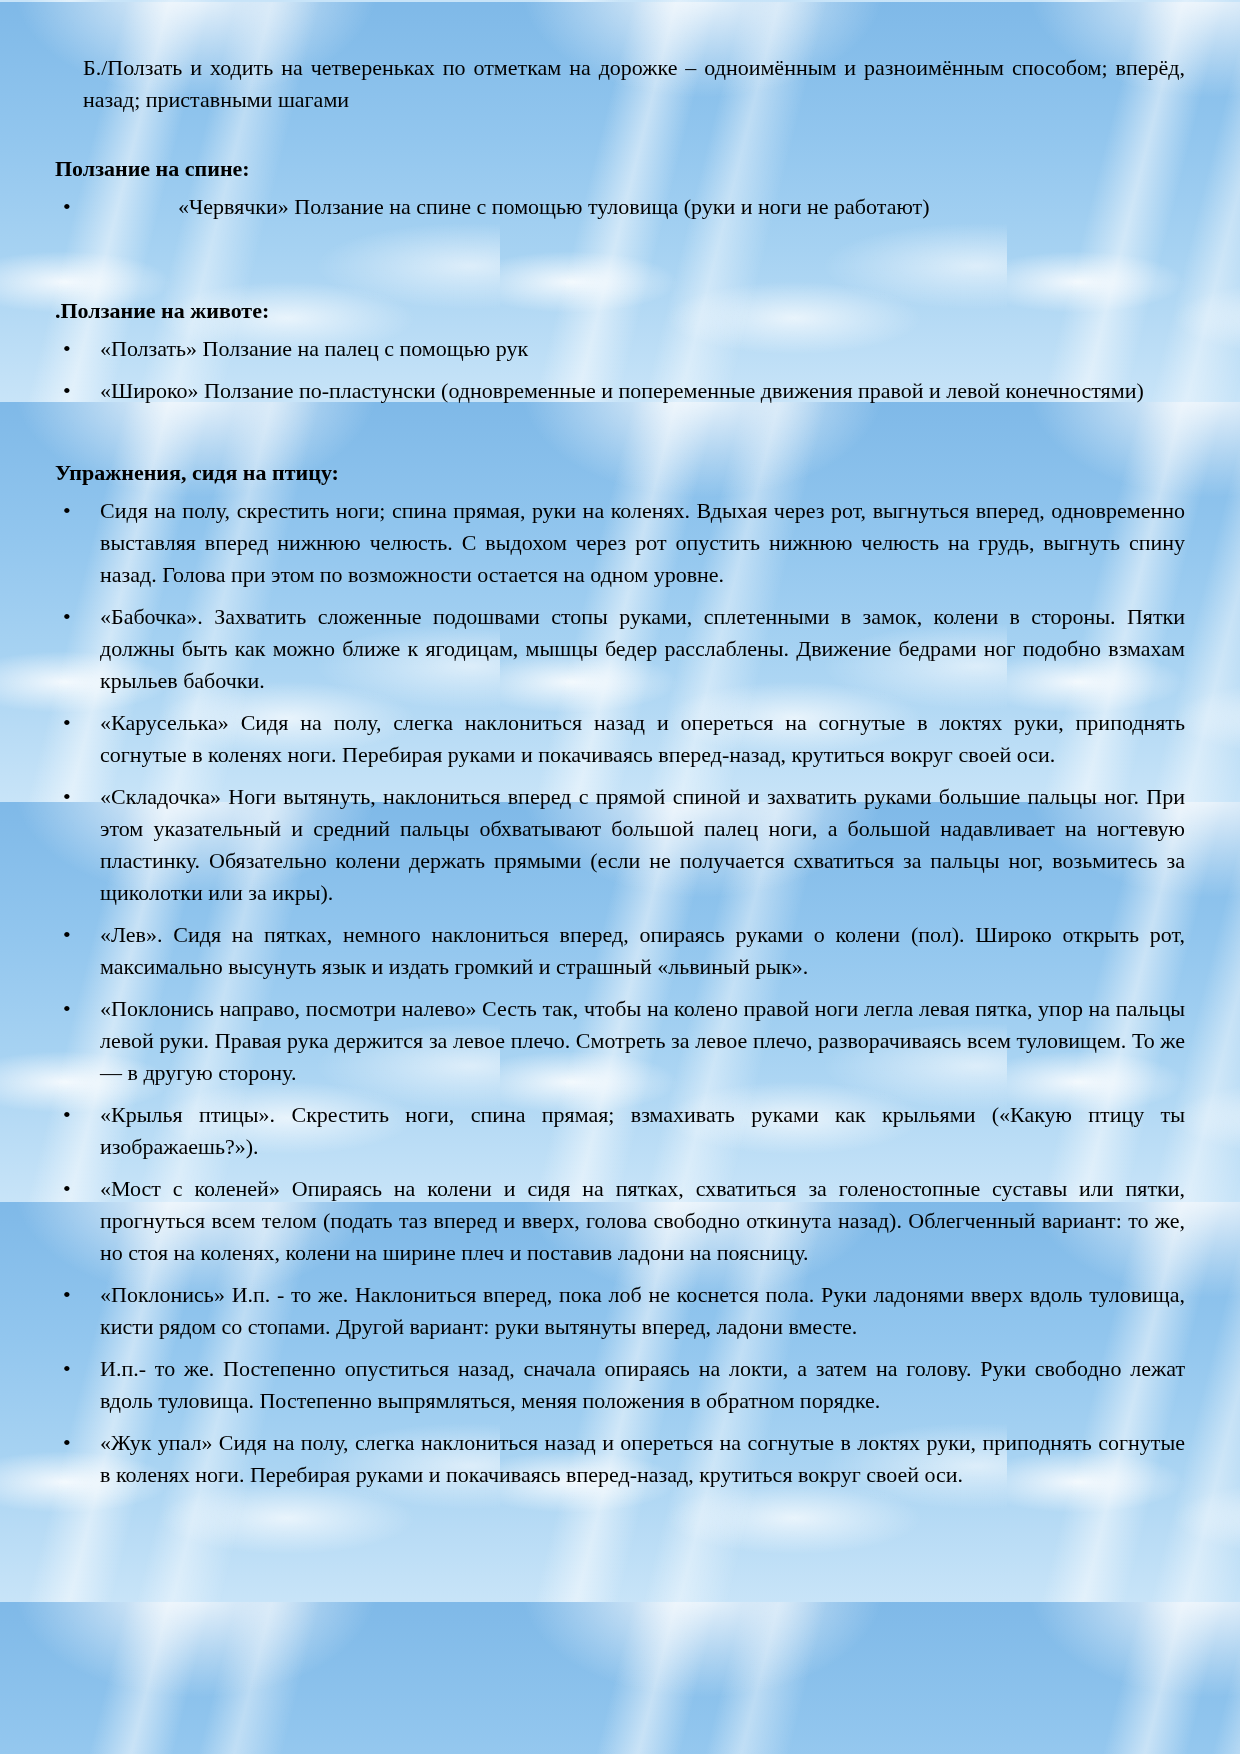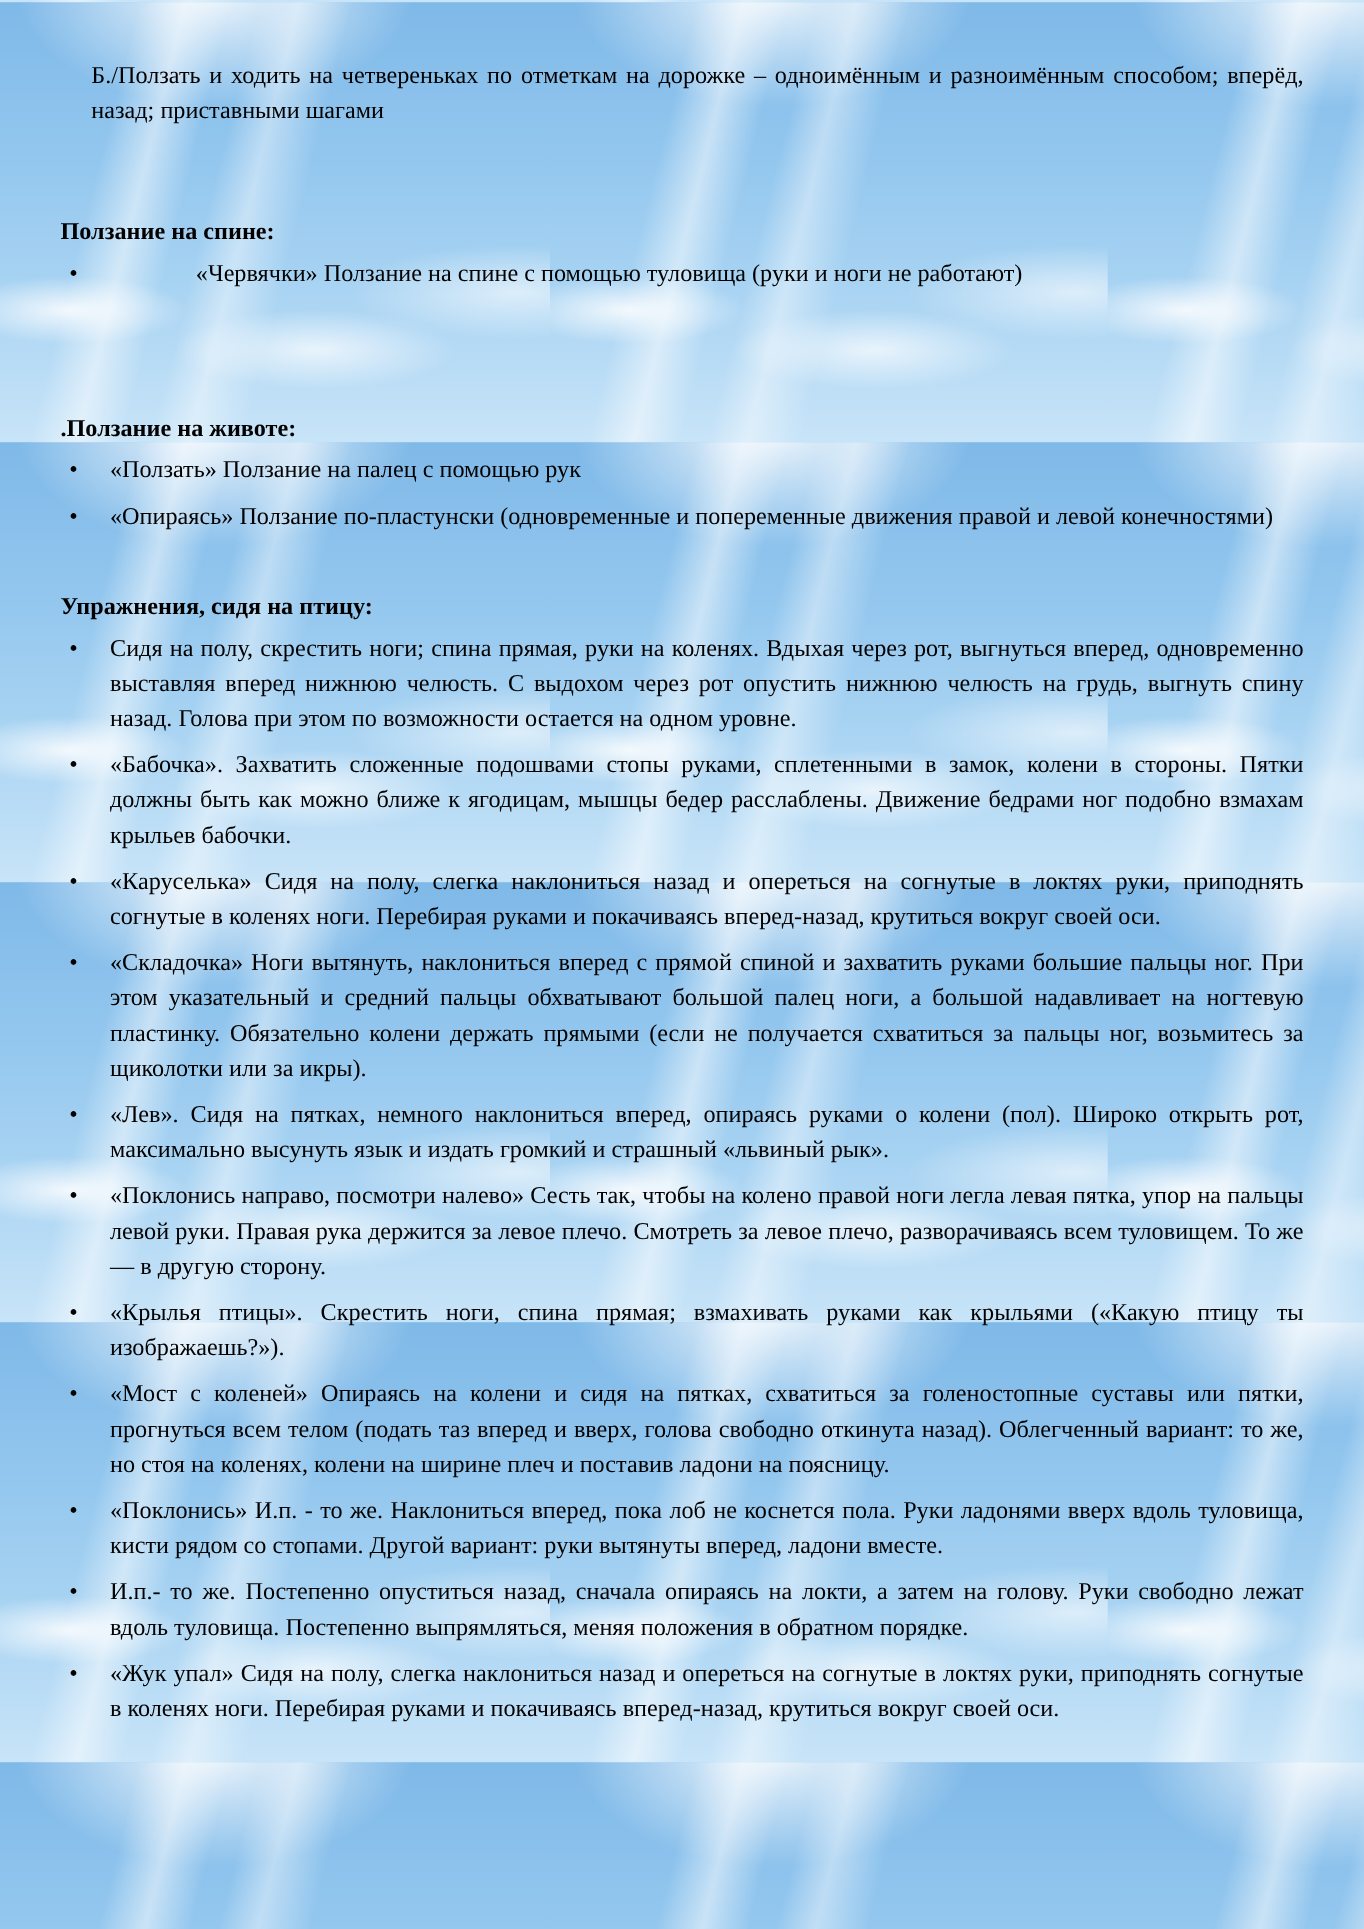--- a/index.html
+++ b/index.html
@@ -31,22 +31,22 @@
   .para, h3, li {
     font-size: 22px;
     line-height: 32px;
     margin: 0;
   }
   .intro {
     padding-left: 28px;
     text-align: justify;
   }
   h3 { font-weight: bold; }
-  .h-crawlback  { margin-top: 78px; }
-  .h-crawlbelly { margin-top: 109px; }
+  .h-crawlback  { margin-top: 37px; }
+  .h-crawlbelly { margin-top: 72px; }
   .h-sitting    { margin-top: 50px; }
   ul.exercise-list {
     list-style: none;
     margin: 6px 0 0 0;
     padding: 0;
   }
   li.item {
     position: relative;
     padding-left: 45px;
     margin-bottom: 10px;
@@ -79,21 +79,21 @@
 
   <h3 class="h-crawlbelly">.Ползание на животе:</h3>
   <ul class="exercise-list">
     <li class="item">
       <span class="bullet">•</span>
       <span class="label">«Ползать»</span>
       <span class="text">Ползание на палец с помощью рук</span>
     </li>
     <li class="item">
       <span class="bullet">•</span>
-      <span class="label">«Опираясь»</span>
+      <span class="label">«Широко»</span>
       <span class="text">Ползание по-пластунски (одновременные и попеременные движения правой и левой конечностями)</span>
     </li>
   </ul>
 
   <h3 class="h-sitting">Упражнения, сидя на птицу:</h3>
   <ul class="exercise-list">
     <li class="item">
       <span class="bullet">•</span>
       <span class="label"></span>
       <span class="text">Сидя на полу, скрестить ноги; спина прямая, руки на коленях. Вдыхая через рот, выгнуться вперед, одновременно выставляя вперед нижнюю челюсть. С выдохом через рот опустить нижнюю челюсть на грудь, выгнуть спину назад. Голова при этом по возможности остается на одном уровне.</span>

